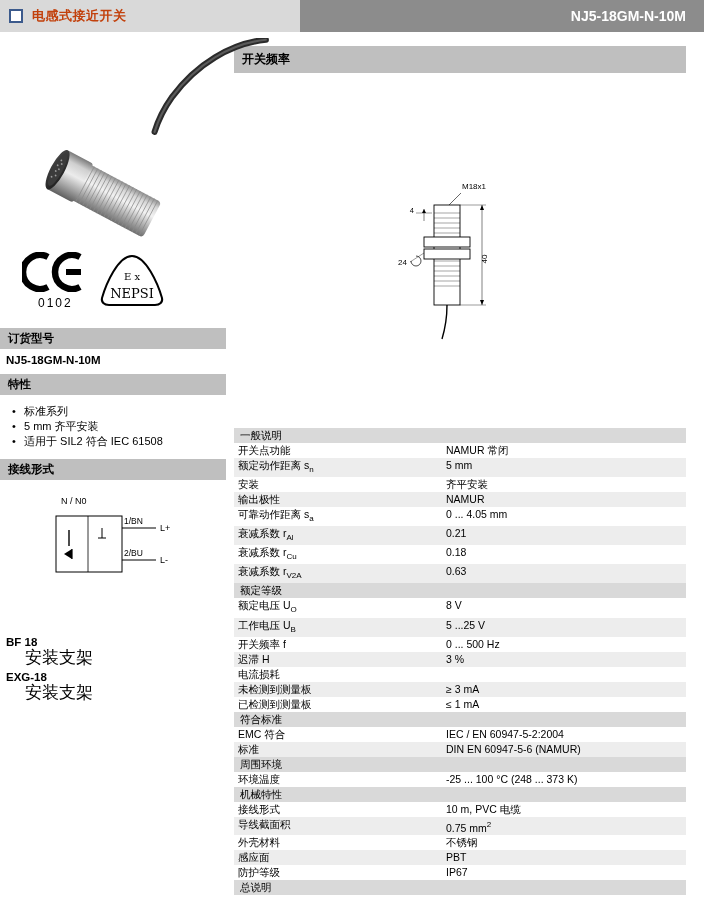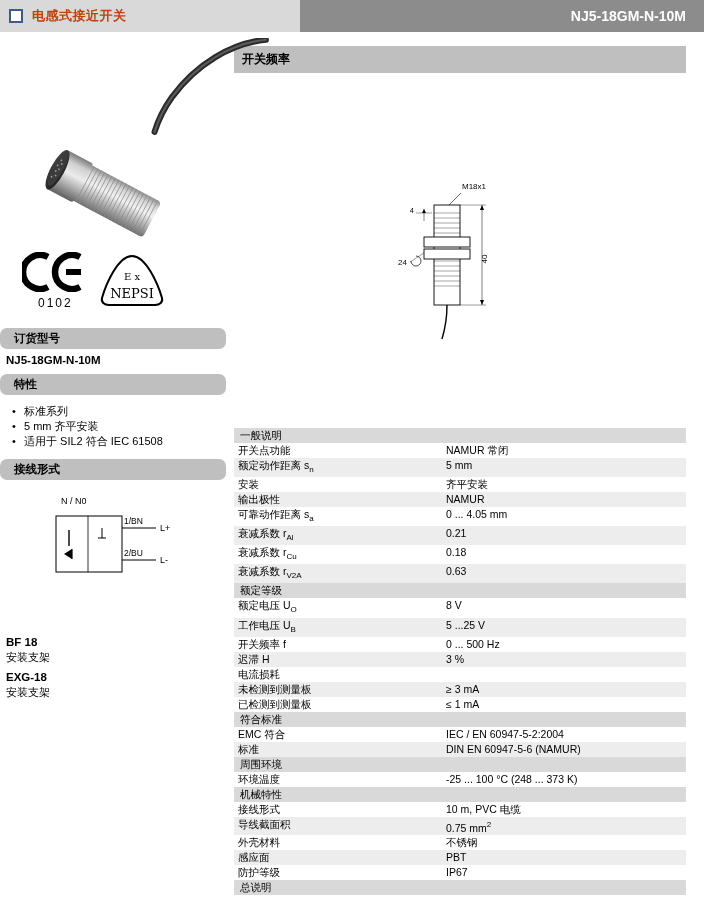--- a/index.html
+++ b/index.html
@@ -118,24 +118,23 @@
     position: absolute;
     left: 78px;
     top: 2px;
   }
 
   
   .bar {
     background: #bfbfbf;
     font-weight: bold;
     font-size: 11.5px;
-    padding: 3px 14px;
+    padding: 3px 8px;
     margin: 0;
     box-sizing: border-box;
-    border-radius: 7px;
   }
   .bar-wide {
     background: #bfbfbf;
     font-weight: bold;
     font-size: 12px;
     padding: 5px 8px;
     box-sizing: border-box;
   }
   .left-block {
     padding: 5px 6px 8px 6px;
@@ -172,21 +171,22 @@
   
   .acc-block {
     padding: 5px 6px;
     line-height: 15px;
   }
   .acc-name {
     font-weight: bold;
     font-size: 11.5px;
   }
   .acc-desc {
-    font-size: 11px;
+    font-size: 17px;
+    margin-left: 19px;
   }
 
   
   .dim-area {
     position: relative;
     height: 355px;
   }
 
   
   table.tech {

